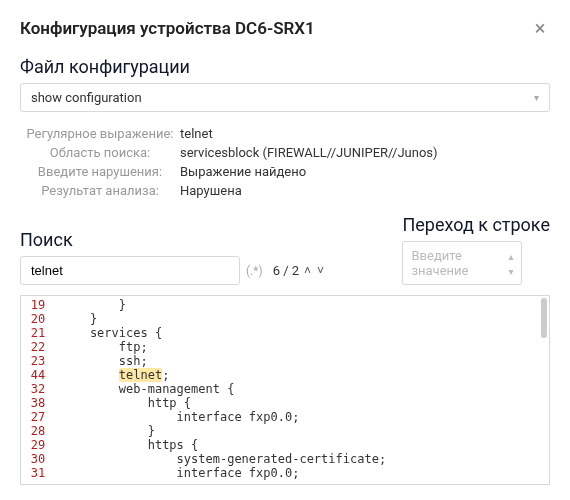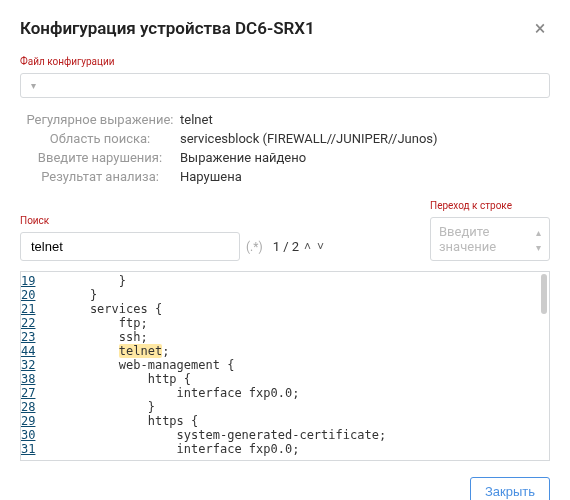--- a/index.html
+++ b/index.html
@@ -18,21 +18,21 @@
     justify-content: space-between;
     align-items: center;
     margin-bottom: 18px;
     gap: 24px;
   }
   .title { font-size: 17px; font-weight: 600; color: #222; }
   .close-btn {
     font-size: 20px; color: #888; cursor: pointer; line-height: 1;
     width: 20px; text-align: center;
   }
-  .field-label { font-size: 10px; color: #b91c1c; margin-bottom: 6px; }
+  .field-label { font-size: 18px; color: #0f172a; margin-bottom: 6px; }
   .select-wrap {
     border: 1px solid #d6d9dc; border-radius: 3px;
     padding: 6px 10px; display: flex; justify-content: space-between;
     align-items: center; margin-bottom: 14px; cursor: pointer;
   }
   .select-value { color: #333; }
   .chev { color: #aaa; font-size: 10px; }
   .meta-grid {
     display: grid;
     grid-template-columns: 160px 1fr;
@@ -68,23 +68,22 @@
   .spinner { color: #bbb; font-size: 10px; line-height: 8px; }
   .code-box {
     border: 1px solid #d6d9dc;
     height: 190px; overflow: hidden;
     font-family: Menlo, Consolas, monospace;
     font-size: 12px;
     display: flex;
     position: relative;
   }
   .gutter {
-    width: 40px; text-align: left; color: #0c4a6e; padding: 2px 6px 2px 0;
+    width: 40px; text-align: center; color: #b91c1c; padding: 2px 6px 2px 0;
     user-select: none;
-    text-decoration: underline;
   }
   .gutter div, .lines div { height: 14px; line-height: 14px; }
   .lines { flex: 1; color: #333; padding: 2px 0; white-space: pre; }
   .hl { background: #ffe8a3; border-radius: 2px; }
   .scrollbar {
     position: absolute; right: 2px; top: 2px; width: 6px; height: 40px;
     background: #ccc; border-radius: 3px;
   }
   .footer {
     display: flex; justify-content: flex-end; margin-top: 16px;
@@ -100,41 +99,42 @@
 
 <div class="modal">
 
   <div class="header">
     <div class="title">Конфигурация устройства DC6-SRX1</div>
     <div class="close-btn">×</div>
   </div>
 
   <div class="field-label">Файл конфигурации</div>
   <div class="select-wrap">
+    <span class="select-value">show configuration</span>
     <span class="chev">▾</span>
   </div>
 
   <div class="meta-grid">
     <div class="meta-key">Регулярное выражение:</div>
     <div class="meta-val">telnet</div>
     <div class="meta-key">Область поиска:</div>
     <div class="meta-val">servicesblock (FIREWALL//JUNIPER//Junos)</div>
     <div class="meta-key">Введите нарушения:</div>
     <div class="meta-val">Выражение найдено</div>
     <div class="meta-key">Результат анализа:</div>
     <div class="meta-val">Нарушена</div>
   </div>
 
   <div class="search-row">
     <div class="search-col">
       <div class="field-label">Поиск</div>
       <div class="search-controls">
         <input class="input" value="telnet" style="">
         <span class="regex-badge">(.*)</span>
-        <span class="counter">1 / 2</span>
+        <span class="counter">6 / 2</span>
         <span class="arrow-btn">˄</span>
         <span class="arrow-btn">˅</span>
       </div>
     </div>
     <div class="search-col grow"></div>
     <div class="search-col">
       <div class="field-label">Переход к строке</div>
       <div class="goto-input">
         <span>Введите значение</span>
         <span><span class="spinner">▴<br>▾</span></span>

